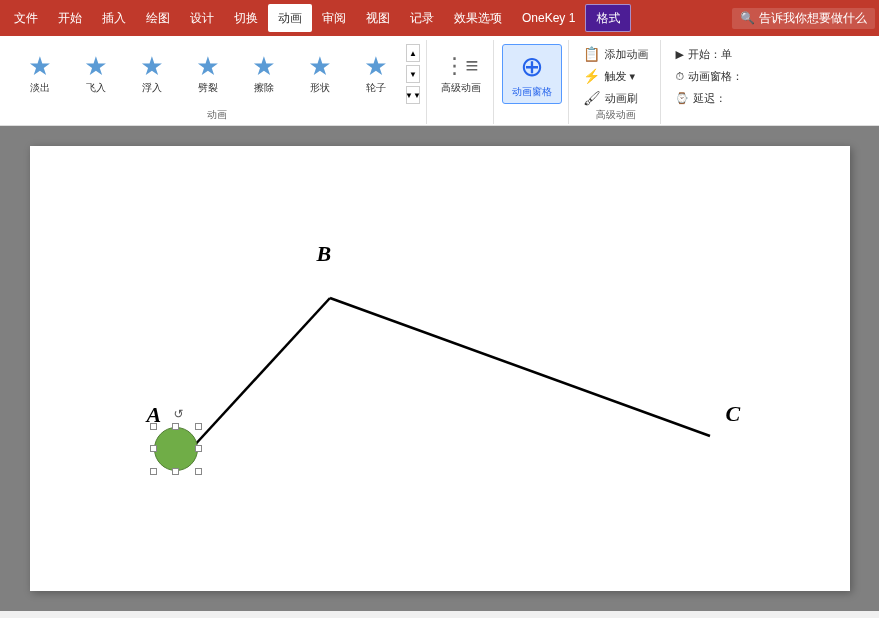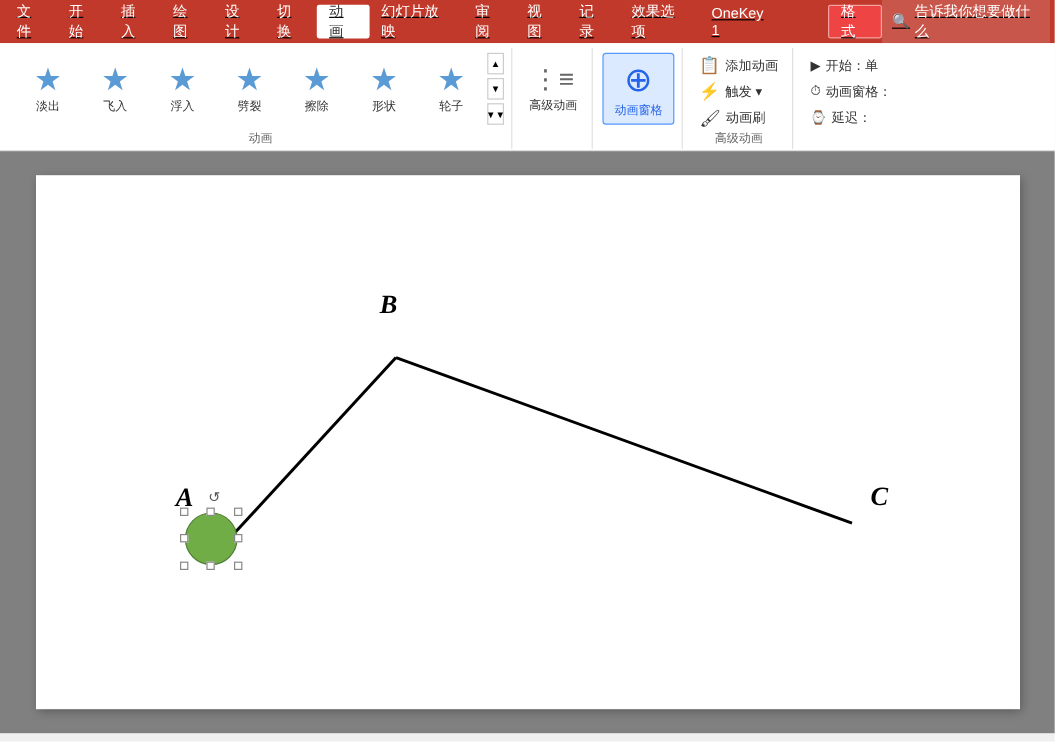--- a/index.html
+++ b/index.html
@@ -5,40 +5,38 @@
     * { margin: 0; padding: 0; box-sizing: border-box; }
     body { width: 879px; height: 618px; overflow: hidden; font-family: 'Microsoft YaHei', SimSun, sans-serif; background: #f0f0f0; }
 
     
     .menu-bar {
       height: 36px;
       background: #c0392b;
       display: flex;
       align-items: center;
       padding: 0 4px;
-      text-decoration: underline;
     }
     .menu-item {
       padding: 4px 10px;
       font-size: 12px;
       color: white;
       cursor: pointer;
       border-radius: 2px;
       height: 28px;
       display: flex;
       align-items: center;
     }
     .menu-item.active {
       background: white;
       color: #333;
     }
     .menu-item.format-active {
-      background: #ef4444;
+      background: #4c1d95;
       border: 1px solid rgba(255,255,255,0.5);
-      margin-left: 35px;
     }
     .search-bar {
       margin-left: auto;
       display: flex;
       align-items: center;
       background: rgba(255,255,255,0.15);
       border-radius: 2px;
       padding: 2px 8px;
       color: white;
       font-size: 12px;
@@ -290,21 +288,20 @@
 <body>
 
 <div class="menu-bar">
   <div class="menu-item">文件</div>
   <div class="menu-item">开始</div>
   <div class="menu-item">插入</div>
   <div class="menu-item">绘图</div>
   <div class="menu-item">设计</div>
   <div class="menu-item">切换</div>
   <div class="menu-item active">动画</div>
-  <div class="menu-item">幻灯片放映</div>
   <div class="menu-item">审阅</div>
   <div class="menu-item">视图</div>
   <div class="menu-item">记录</div>
   <div class="menu-item">效果选项</div>
   <div class="menu-item">OneKey 1</div>
   <div class="menu-item format-active">格式</div>
   <div class="search-bar">
     <span>🔍</span>
     <span>告诉我你想要做什么</span>
   </div>

